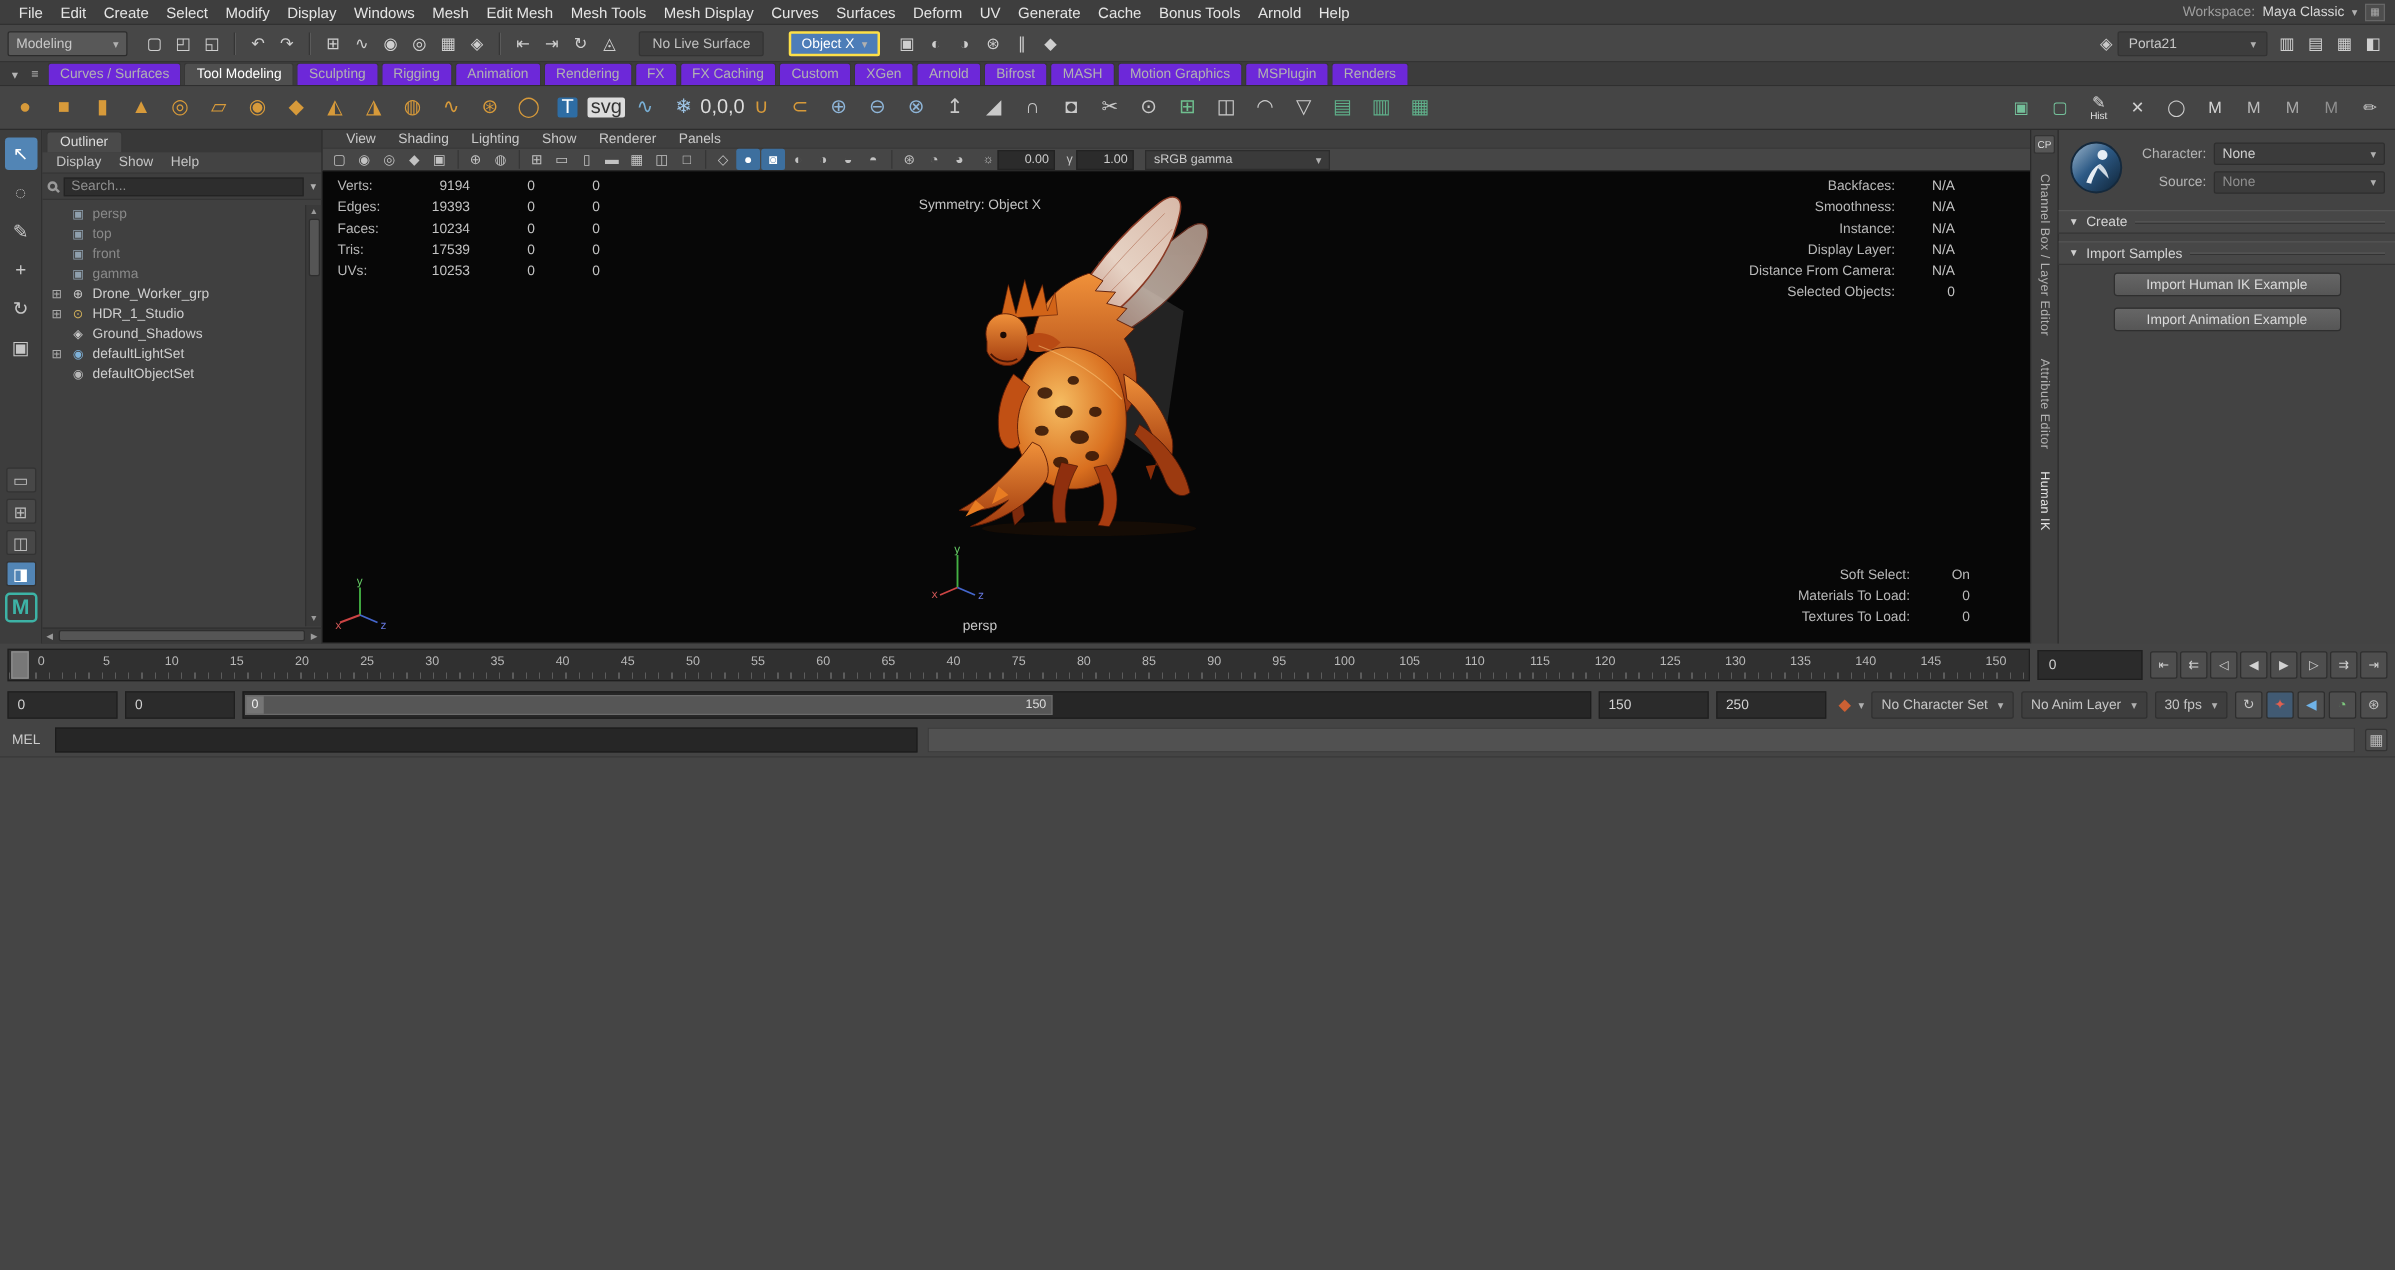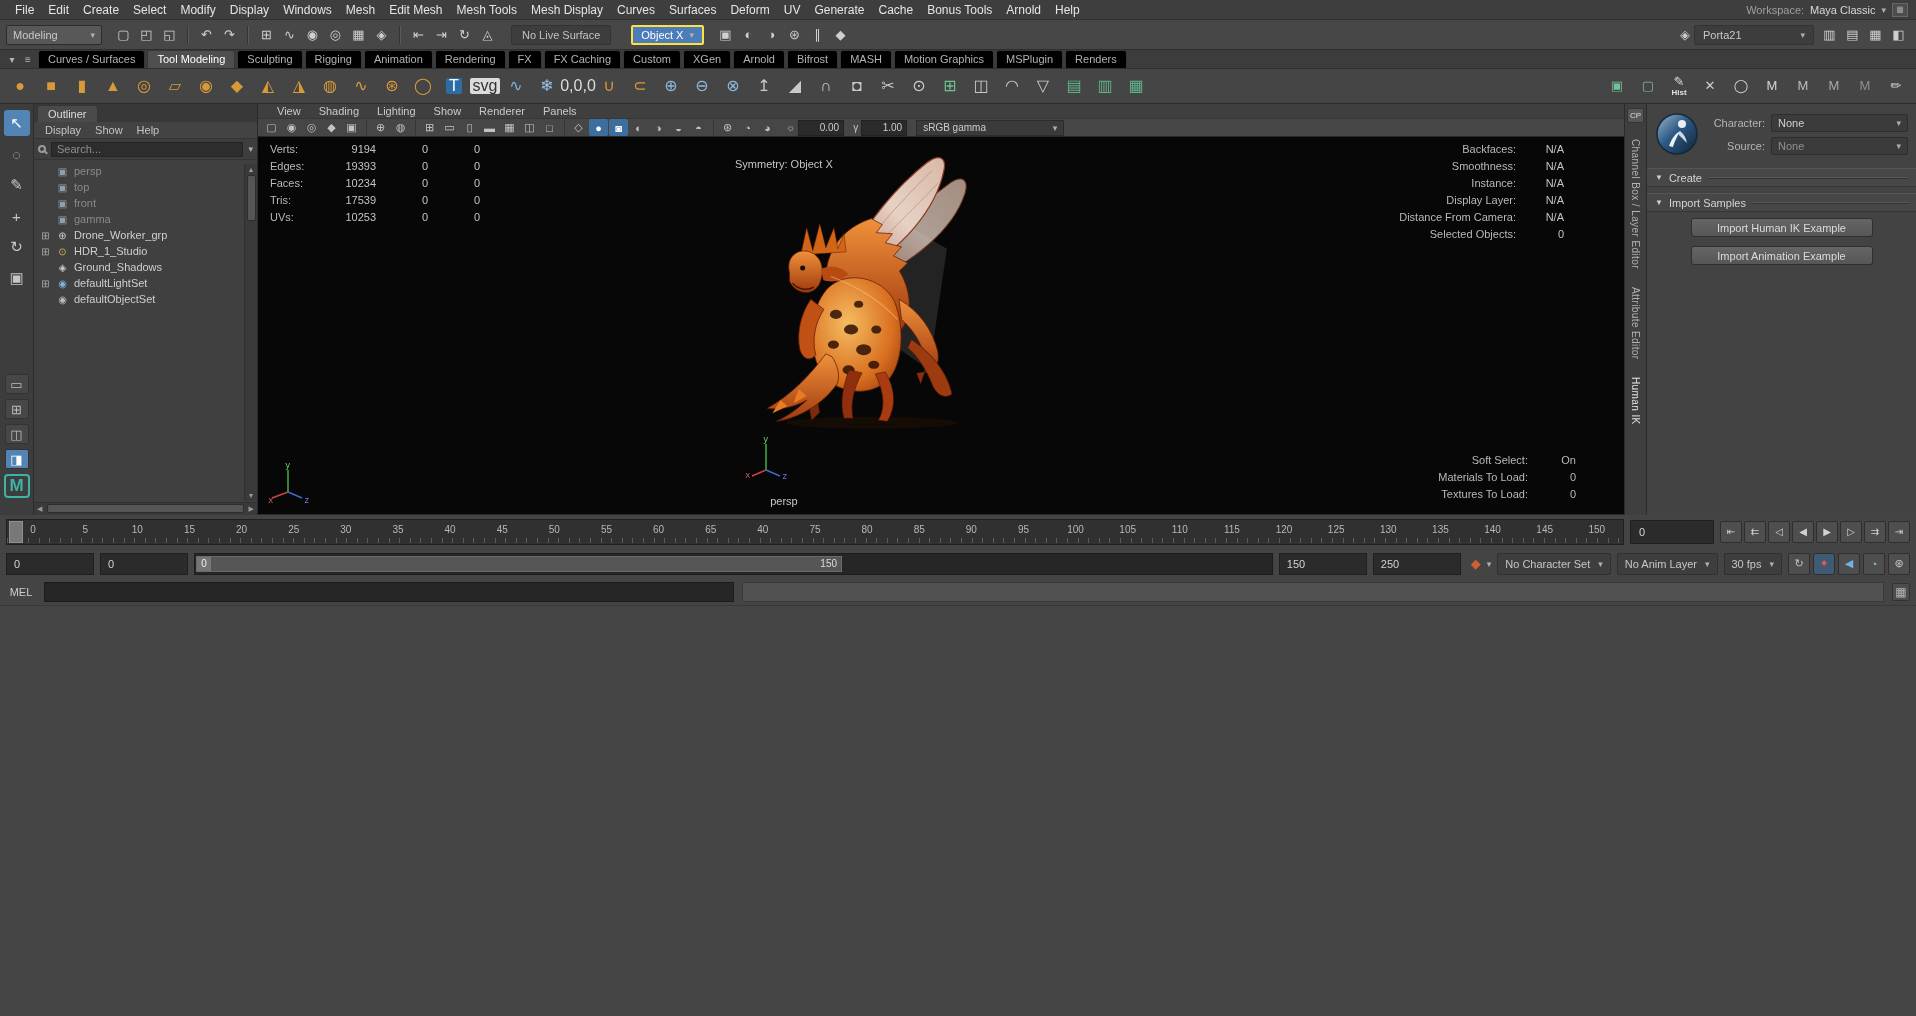--- a/index.html
+++ b/index.html
@@ -26,26 +26,26 @@
   .tb-icon.grp::before{content:"";position:absolute;left:-8px;top:2px;width:1px;height:18px;background:#353535;border-right:1px solid #5a5a5a;}
   .nls{height:20px;display:flex;align-items:center;padding:0 10px;background:#3d3d3d;border:1px solid #333;border-radius:2px;margin:0 10px;color:#c2c2c2;}
   .sym-field{height:20px;display:flex;align-items:center;gap:6px;background:#4d7db8;border:2px solid #fde047;border-radius:2px;padding:0 8px;color:#fff;margin:0 8px;}
   .sl-right{margin-left:auto;display:flex;align-items:center;gap:4px;}
   .snap-dd{height:20px;display:flex;align-items:center;gap:8px;background:#3d3d3d;border:1px solid #333;border-radius:2px;padding:0 8px;min-width:120px;justify-content:space-between;}
   .magnet{color:#c9c9c9;font-size:13px;}
 
   
   .shelf-tabs{height:19px;background:#3c3c3c;display:flex;align-items:flex-end;padding:0 4px;gap:2px;border-bottom:1px solid #2f2f2f;}
   .shelf-tabbar-icon{width:16px;height:15px;display:flex;align-items:center;justify-content:center;color:#b5b5b5;font-size:10px;margin-bottom:1px;}
-  .shelf-tab{padding:2px 9px 3px;color:#b2b2b2;background:#000000;border:1px solid #373737;border-bottom:none;border-radius:3px 3px 0 0;white-space:nowrap;}
+  .shelf-tab{padding:2px 9px 3px;color:#b2b2b2;background:#6d28d9;border:1px solid #373737;border-bottom:none;border-radius:3px 3px 0 0;white-space:nowrap;}
   .shelf-tab.active{color:#ffffff;background:#4f4f4f;}
   .shelf{height:35px;background:#454545;display:flex;align-items:center;padding:0 6px;gap:3px;border-bottom:1px solid #2c2c2c;}
   .shelf-icon{width:28px;height:29px;display:flex;flex-direction:column;align-items:center;justify-content:center;border-radius:3px;line-height:1;}
   .si-glyph{font-size:16px;color:#d0d0d0;border-radius:2px;line-height:1;}
-  .si-cap{font-size:8px;color:#e0e0e0;margin-top:1px;font-weight:bold;}
+  .si-cap{font-size:8px;color:#e0e0e0;margin-top:1px;}
   .shelf-right{margin-left:auto;display:flex;align-items:center;gap:3px;}
 
   
   .main{flex:1;display:flex;min-height:0;}
 
   .toolbox{width:34px;background:#3d3d3d;border-right:1px solid #2c2c2c;display:flex;flex-direction:column;align-items:center;padding-top:6px;gap:5px;}
   .tool{width:26px;height:26px;display:flex;align-items:center;justify-content:center;font-size:15px;color:#c6c6c6;border-radius:3px;}
   .tool.active{background:#5285b5;color:#fff;}
   .layout-group{margin-top:78px;display:flex;flex-direction:column;gap:5px;align-items:center;}
   .layout-btn{width:24px;height:20px;display:flex;align-items:center;justify-content:center;font-size:13px;color:#bdbdbd;border:1px solid #333;background:#474747;border-radius:2px;}

